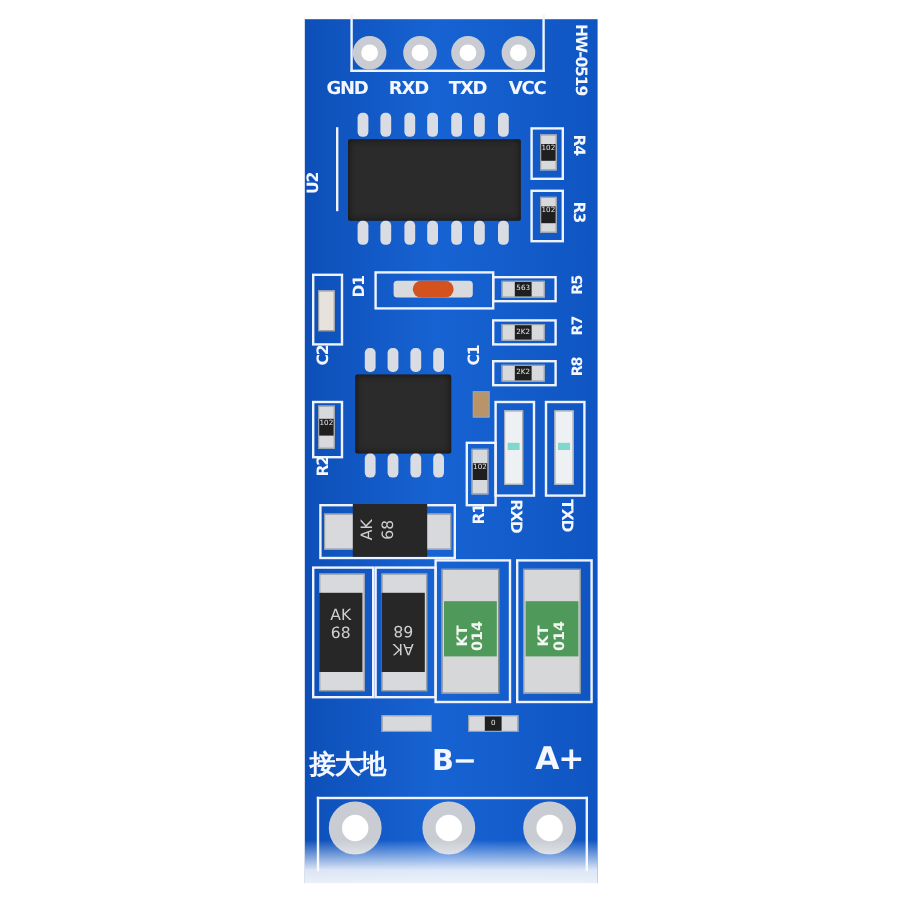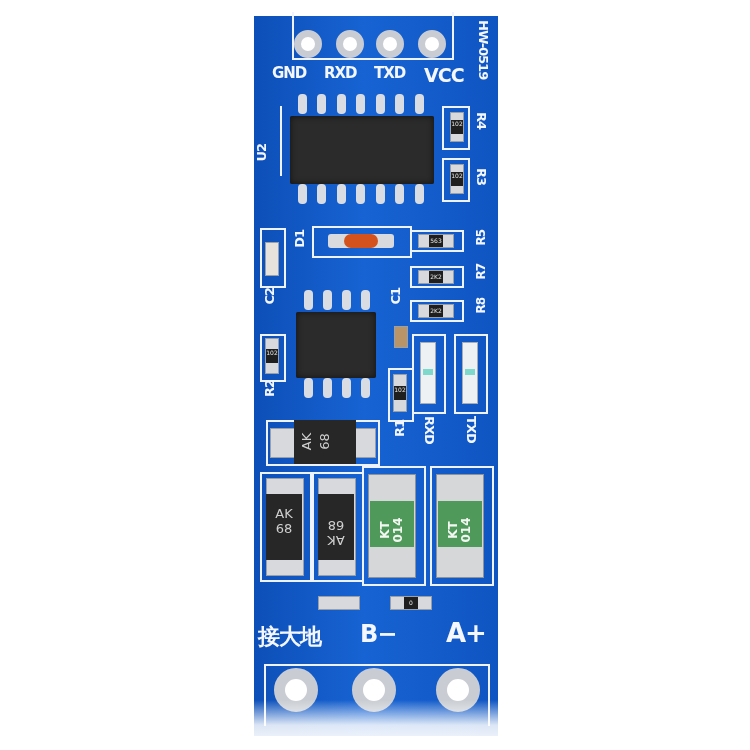--- a/index.html
+++ b/index.html
@@ -26,21 +26,21 @@
 
   <div class="outline" style="left:38px;top:-4px;width:158px;height:46px;border-top:none;"></div>
   <div class="hole" style="left:40px;top:14px;width:28px;height:28px;"></div>
   <div class="hole" style="left:82px;top:14px;width:28px;height:28px;"></div>
   <div class="hole" style="left:122px;top:14px;width:28px;height:28px;"></div>
   <div class="hole" style="left:164px;top:14px;width:28px;height:28px;"></div>
 
   <div class="silk" style="left:18px;top:48px;font-size:15px;">GND</div>
   <div class="silk" style="left:70px;top:48px;font-size:15px;">RXD</div>
   <div class="silk" style="left:120px;top:48px;font-size:15px;">TXD</div>
-  <div class="silk" style="left:170px;top:48px;font-size:19px;">VCC</div>
+  <div class="silk" style="left:170px;top:48px;font-size:15px;">VCC</div>
 
   <div class="silk vert" style="left:222px;top:4px;font-size:13px;">HW-0519</div>
 
   <div class="silk vert" style="left:0px;top:128px;font-size:13px;transform:rotate(180deg);">U2</div>
   <div class="outline" style="left:26px;top:90px;width:0;height:70px;border-width:0 0 0 2px;"></div>
   <div class="chip" style="left:36px;top:100px;width:144px;height:68px;"></div>
   <div>
     <div class="pin" style="left:44px;top:78px;"></div>
       <div class="pin" style="left:63px;top:78px;"></div>
       <div class="pin" style="left:83px;top:78px;"></div>

